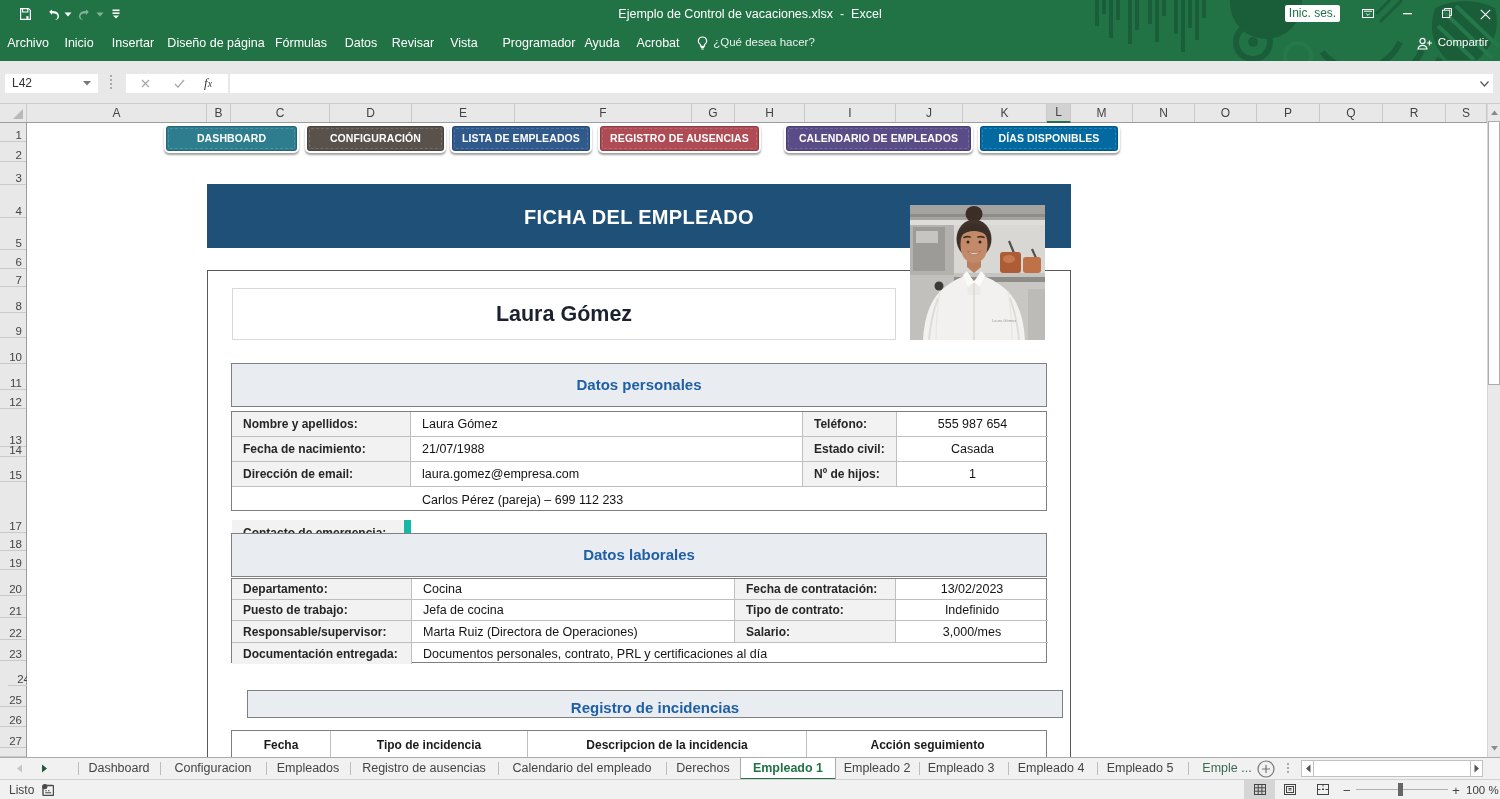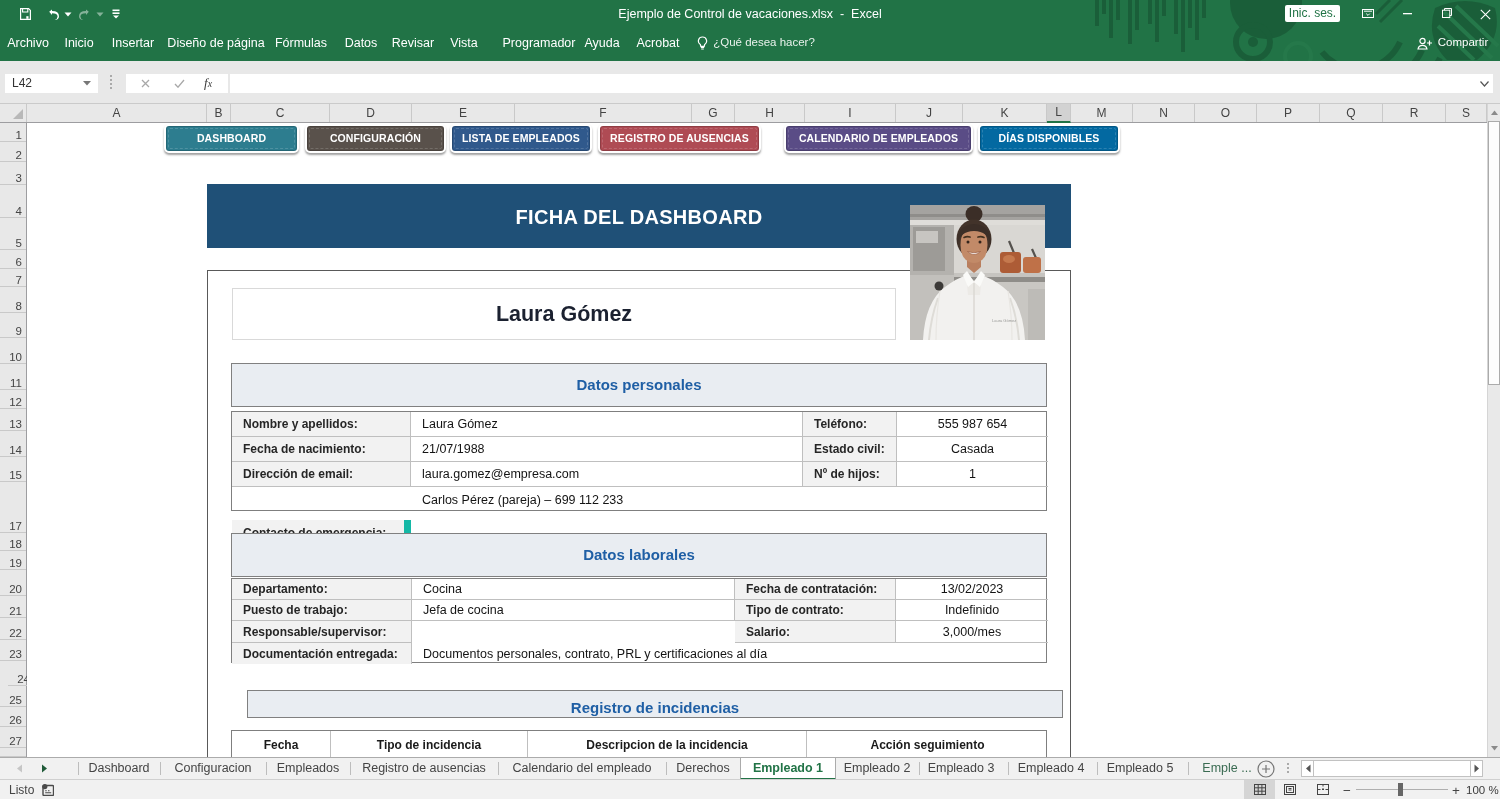--- a/index.html
+++ b/index.html
@@ -203,21 +203,21 @@
   <div class="rh" style="top:39px;height:23px;">3</div>
   <div class="rh" style="top:62px;height:33px;">4</div>
   <div class="rh" style="top:95px;height:32px;">5</div>
   <div class="rh" style="top:127px;height:19px;">6</div>
   <div class="rh" style="top:146px;height:18px;">7</div>
   <div class="rh" style="top:164px;height:26px;">8</div>
   <div class="rh" style="top:190px;height:25px;">9</div>
   <div class="rh" style="top:215px;height:26px;">10</div>
   <div class="rh" style="top:241px;height:26px;">11</div>
   <div class="rh" style="top:267px;height:19px;">12</div>
-  <div class="rh" style="top:286px;height:22px;">13</div>
+  <div class="rh" style="top:302px;height:22px;">13</div>
   <div class="rh" style="top:308px;height:26px;">14</div>
   <div class="rh" style="top:334px;height:25px;">15</div>
   <div class="rh" style="top:359px;height:24px;margin-left:40px;">16</div>
   <div class="rh" style="top:383px;height:27px;">17</div>
   <div class="rh" style="top:410px;height:18px;">18</div>
   <div class="rh" style="top:428px;height:19px;">19</div>
   <div class="rh" style="top:446px;height:27px;">20</div>
   <div class="rh" style="top:474px;height:21px;">21</div>
   <div class="rh" style="top:495px;height:22px;">22</div>
   <div class="rh" style="top:517px;height:21px;">23</div>
@@ -232,21 +232,21 @@
 
   <div class="navbtn" style="left:137px;width:135px;background:#2D7D8F;">DASHBOARD</div>
   <div class="navbtn" style="left:278px;width:141px;background:#59514B;">CONFIGURACIÓN</div>
   <div class="navbtn" style="left:423px;width:142px;background:#30598C;">LISTA DE EMPLEADOS</div>
   <div class="navbtn" style="left:571px;width:163px;background:#AF4B54;">REGISTRO DE AUSENCIAS</div>
   <div class="navbtn" style="left:757px;width:189px;background:#5A4C86;">CALENDARIO DE EMPLEADOS</div>
   <div class="navbtn" style="left:951px;width:142px;background:#0369a1;">DÍAS DISPONIBLES</div>
 
   <div class="sx" style="left:180px;top:147px;width:864px;height:490px;border:1px solid #595959;border-bottom:none;"></div>
 
-  <div class="sx" style="left:180px;top:61px;width:864px;height:64px;background:#1F5077;color:#fff;font-weight:bold;font-size:20px;text-align:center;line-height:67px;letter-spacing:.3px;">FICHA DEL DASHBOARD</div>
+  <div class="sx" style="left:180px;top:61px;width:864px;height:64px;background:#1F5077;color:#fff;font-weight:bold;font-size:20px;text-align:center;line-height:67px;letter-spacing:.3px;">FICHA DEL EMPLEADO</div>
 
   <svg class="sx" style="left:883px;top:82px" width="135" height="135" viewBox="0 0 135 135">
     <rect width="135" height="135" fill="#d3d1cd"></rect>
     <rect x="0" y="0" width="135" height="15" fill="#a5a3a0"></rect>
     <rect x="0" y="9" width="135" height="3" fill="#8f8d8a"></rect>
     <rect x="0" y="15" width="135" height="5" fill="#dfddd9"></rect>
     <rect x="0" y="20" width="44" height="115" fill="#b4b2ae"></rect>
     <rect x="3" y="22" width="32" height="44" fill="#9d9b97"></rect>
     <rect x="6" y="26" width="22" height="12" fill="#c7c5c1"></rect>
     <rect x="0" y="70" width="44" height="65" fill="#c2c0bc"></rect>
@@ -303,20 +303,21 @@
   <div class="sx" style="left:204px;top:455px;width:816px;height:85px;border:1px solid #7F7F7F;">
   <div class="cell lbl" style="left:0px;top:0px;width:180px;height:21px;border-right:1px solid #BFBFBF;border-bottom:1px solid #BFBFBF;">Departamento:</div>
   <div class="cell val" style="left:180px;top:0px;width:323px;height:21px;border-right:1px solid #BFBFBF;border-bottom:1px solid #BFBFBF;">Cocina</div>
   <div class="cell lbl" style="left:503px;top:0px;width:161px;height:21px;border-right:1px solid #BFBFBF;border-bottom:1px solid #BFBFBF;">Fecha de contratación:</div>
   <div class="cell val ctr" style="left:664px;top:0px;width:152px;height:21px;border-bottom:1px solid #BFBFBF;">13/02/2023</div>
   <div class="cell lbl" style="left:0px;top:21px;width:180px;height:21px;border-right:1px solid #BFBFBF;border-bottom:1px solid #BFBFBF;">Puesto de trabajo:</div>
   <div class="cell val" style="left:180px;top:21px;width:323px;height:21px;border-right:1px solid #BFBFBF;border-bottom:1px solid #BFBFBF;">Jefa de cocina</div>
   <div class="cell lbl" style="left:503px;top:21px;width:161px;height:21px;border-right:1px solid #BFBFBF;border-bottom:1px solid #BFBFBF;text-align:right;">Tipo de contrato:</div>
   <div class="cell val ctr" style="left:664px;top:21px;width:152px;height:21px;border-bottom:1px solid #BFBFBF;">Indefinido</div>
   <div class="cell lbl" style="left:0px;top:42px;width:180px;height:22px;border-right:1px solid #BFBFBF;border-bottom:1px solid #BFBFBF;">Responsable/supervisor:</div>
+  <div class="cell val" style="left:180px;top:42px;width:323px;height:22px;border-right:1px solid #BFBFBF;border-bottom:1px solid #BFBFBF;">Marta Ruiz (Directora de Operaciones)</div>
   <div class="cell lbl" style="left:503px;top:42px;width:161px;height:22px;border-right:1px solid #BFBFBF;border-bottom:1px solid #BFBFBF;">Salario:</div>
   <div class="cell val ctr" style="left:664px;top:42px;width:152px;height:22px;border-bottom:1px solid #BFBFBF;">3,000/mes</div>
   <div class="cell lbl" style="left:0px;top:64px;width:180px;height:21px;border-right:1px solid #BFBFBF;">Documentación entregada:</div>
   <div class="cell val" style="left:180px;top:64px;width:636px;height:21px;">Documentos personales, contrato, PRL y certificaciones al día</div>
 </div>
 
   <div class="secthdr" style="left:204px;top:567px;height:28px;line-height:34px;margin-left:16px;">Registro de incidencias</div>
   <div class="sx" style="left:204px;top:607px;width:816px;height:30px;border:1px solid #7F7F7F;">
   <div class="cell hdrc" style="left:0px;top:0px;width:99px;height:27px;border-right:1px solid #BFBFBF;">Fecha</div>
   <div class="cell hdrc" style="left:99px;top:0px;width:197px;height:27px;border-right:1px solid #BFBFBF;">Tipo de incidencia</div>

